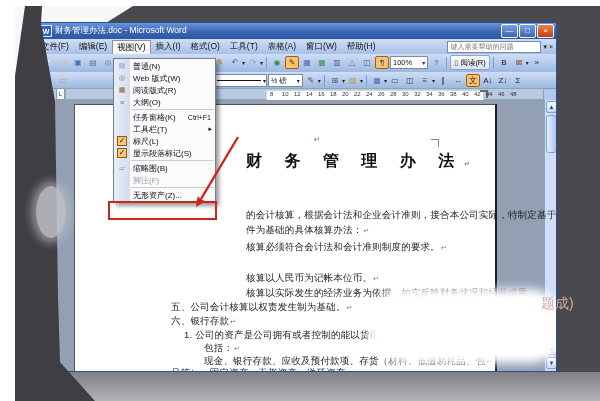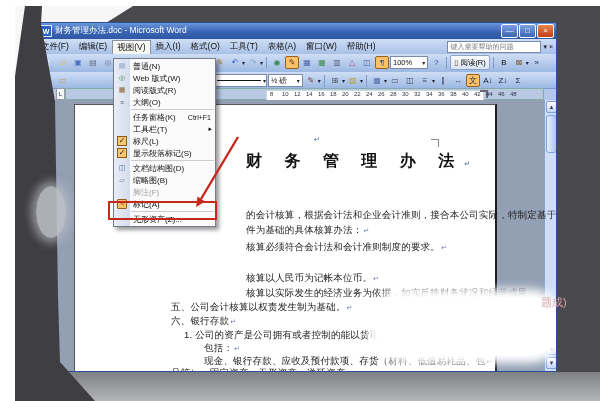--- a/index.html
+++ b/index.html
@@ -9,21 +9,21 @@
   
   #photo-dark{left:15px;top:6px;width:585px;height:395px;background:#4a4a4e;}
   #white-corner{left:15px;top:6px;width:118px;height:74px;background:#f7f7f7;
       clip-path:polygon(0 0,100% 0,0 100%);}
   #bezel{left:15px;top:372px;width:585px;height:29px;
       background:linear-gradient(#7f8084,#b4b5b8);}
   #dark-wedge{left:15px;top:6px;width:95px;height:395px;background:#3f3f43;z-index:55;
       clip-path:polygon(10px 0,27px 0,26px 18px,40px 95px,43px 290px,45px 356px,80px 395px,0 395px,0 70px);}
   #smudge{left:36px;top:186px;width:30px;height:52px;border-radius:50%;
       background:rgba(192,194,200,.85);box-shadow:0 0 9px 5px rgba(192,194,200,.6);z-index:56;}
-  #watermark{left:541px;top:295px;color:#daa3a3;font-size:11px;z-index:56;}
+  #watermark{left:541px;top:295px;color:#daa3a3;font-size:14px;z-index:56;}
   
   #win{left:35px;top:22px;width:522px;height:350px;background:#b3c7e8;z-index:10;
       border:1px solid #2c4f95;border-radius:3px 3px 0 0;overflow:hidden;box-sizing:border-box;}
   #titlebar{left:0;top:0;width:100%;height:16px;display:flex;align-items:center;
       background:linear-gradient(#6a96dd,#3964b2 55%,#2e58a4);color:#fff;font-size:8.5px;}
   #doc-icon{width:10px;height:10px;margin:0 3px 0 4px;background:#2a64c8;border:1px solid #dfe8ff;
       color:#fff;font-size:7px;font-weight:bold;display:flex;align-items:center;justify-content:center;}
   #win-controls{margin-left:auto;display:flex;gap:1px;padding-right:2px;}
   .wc{width:15px;height:12px;border:1px solid #fff;border-radius:2px;font-size:8px;line-height:11px;
       text-align:center;color:#fff;background:linear-gradient(#7aa0e0,#3a66b4);}
@@ -389,39 +389,27 @@
       </div>
       <div class="m-item">
         <span class="m-ico">
           <span class="chk">✓</span>
         </span>
         <span class="m-label">显示段落标记(S)</span>
       </div>
       <div class="m-sep"></div>
       <div class="m-item">
         <span class="m-ico">
-          <span class="ico-box" style="color: rgb(74, 102, 168);">◫</span>
-        </span>
-        <span class="m-label">文档结构图(D)</span>
-      </div>
-      <div class="m-item">
-        <span class="m-ico">
           <span class="ico-box" style="color: rgb(107, 125, 154);">▱</span>
         </span>
         <span class="m-label">缩略图(B)</span>
       </div>
       <div class="m-item disabled">
         <span class="m-ico"></span>
         <span class="m-label">脚注(F)</span>
-      </div>
-      <div class="m-item">
-        <span class="m-ico">
-          <span class="ico-box ico-pressed" style="color: rgb(138, 90, 26);">✎</span>
-        </span>
-        <span class="m-label">标记(A)</span>
       </div>
       <div class="m-sep"></div>
       <div class="m-item">
         <span class="m-ico"></span>
         <span class="m-label">无形资产(Z)...</span>
       </div>
     </div>
 <div class="abs docline" style="left: 210px; top: 186px; z-index: 12;"><span>的会计核算，根据会计法和企业会计准则，接合本公司实际，特制定基于</span></div>
     <div class="abs docline" style="left: 210px; top: 201px; z-index: 12;"><span>件为基础的具体核算办法：</span><span class="pmark">↵</span></div>
     <div class="abs docline" style="left: 210px; top: 218px; z-index: 12;"><span>核算必须符合会计法和会计准则制度的要求。</span><span class="pmark">↵</span></div>

